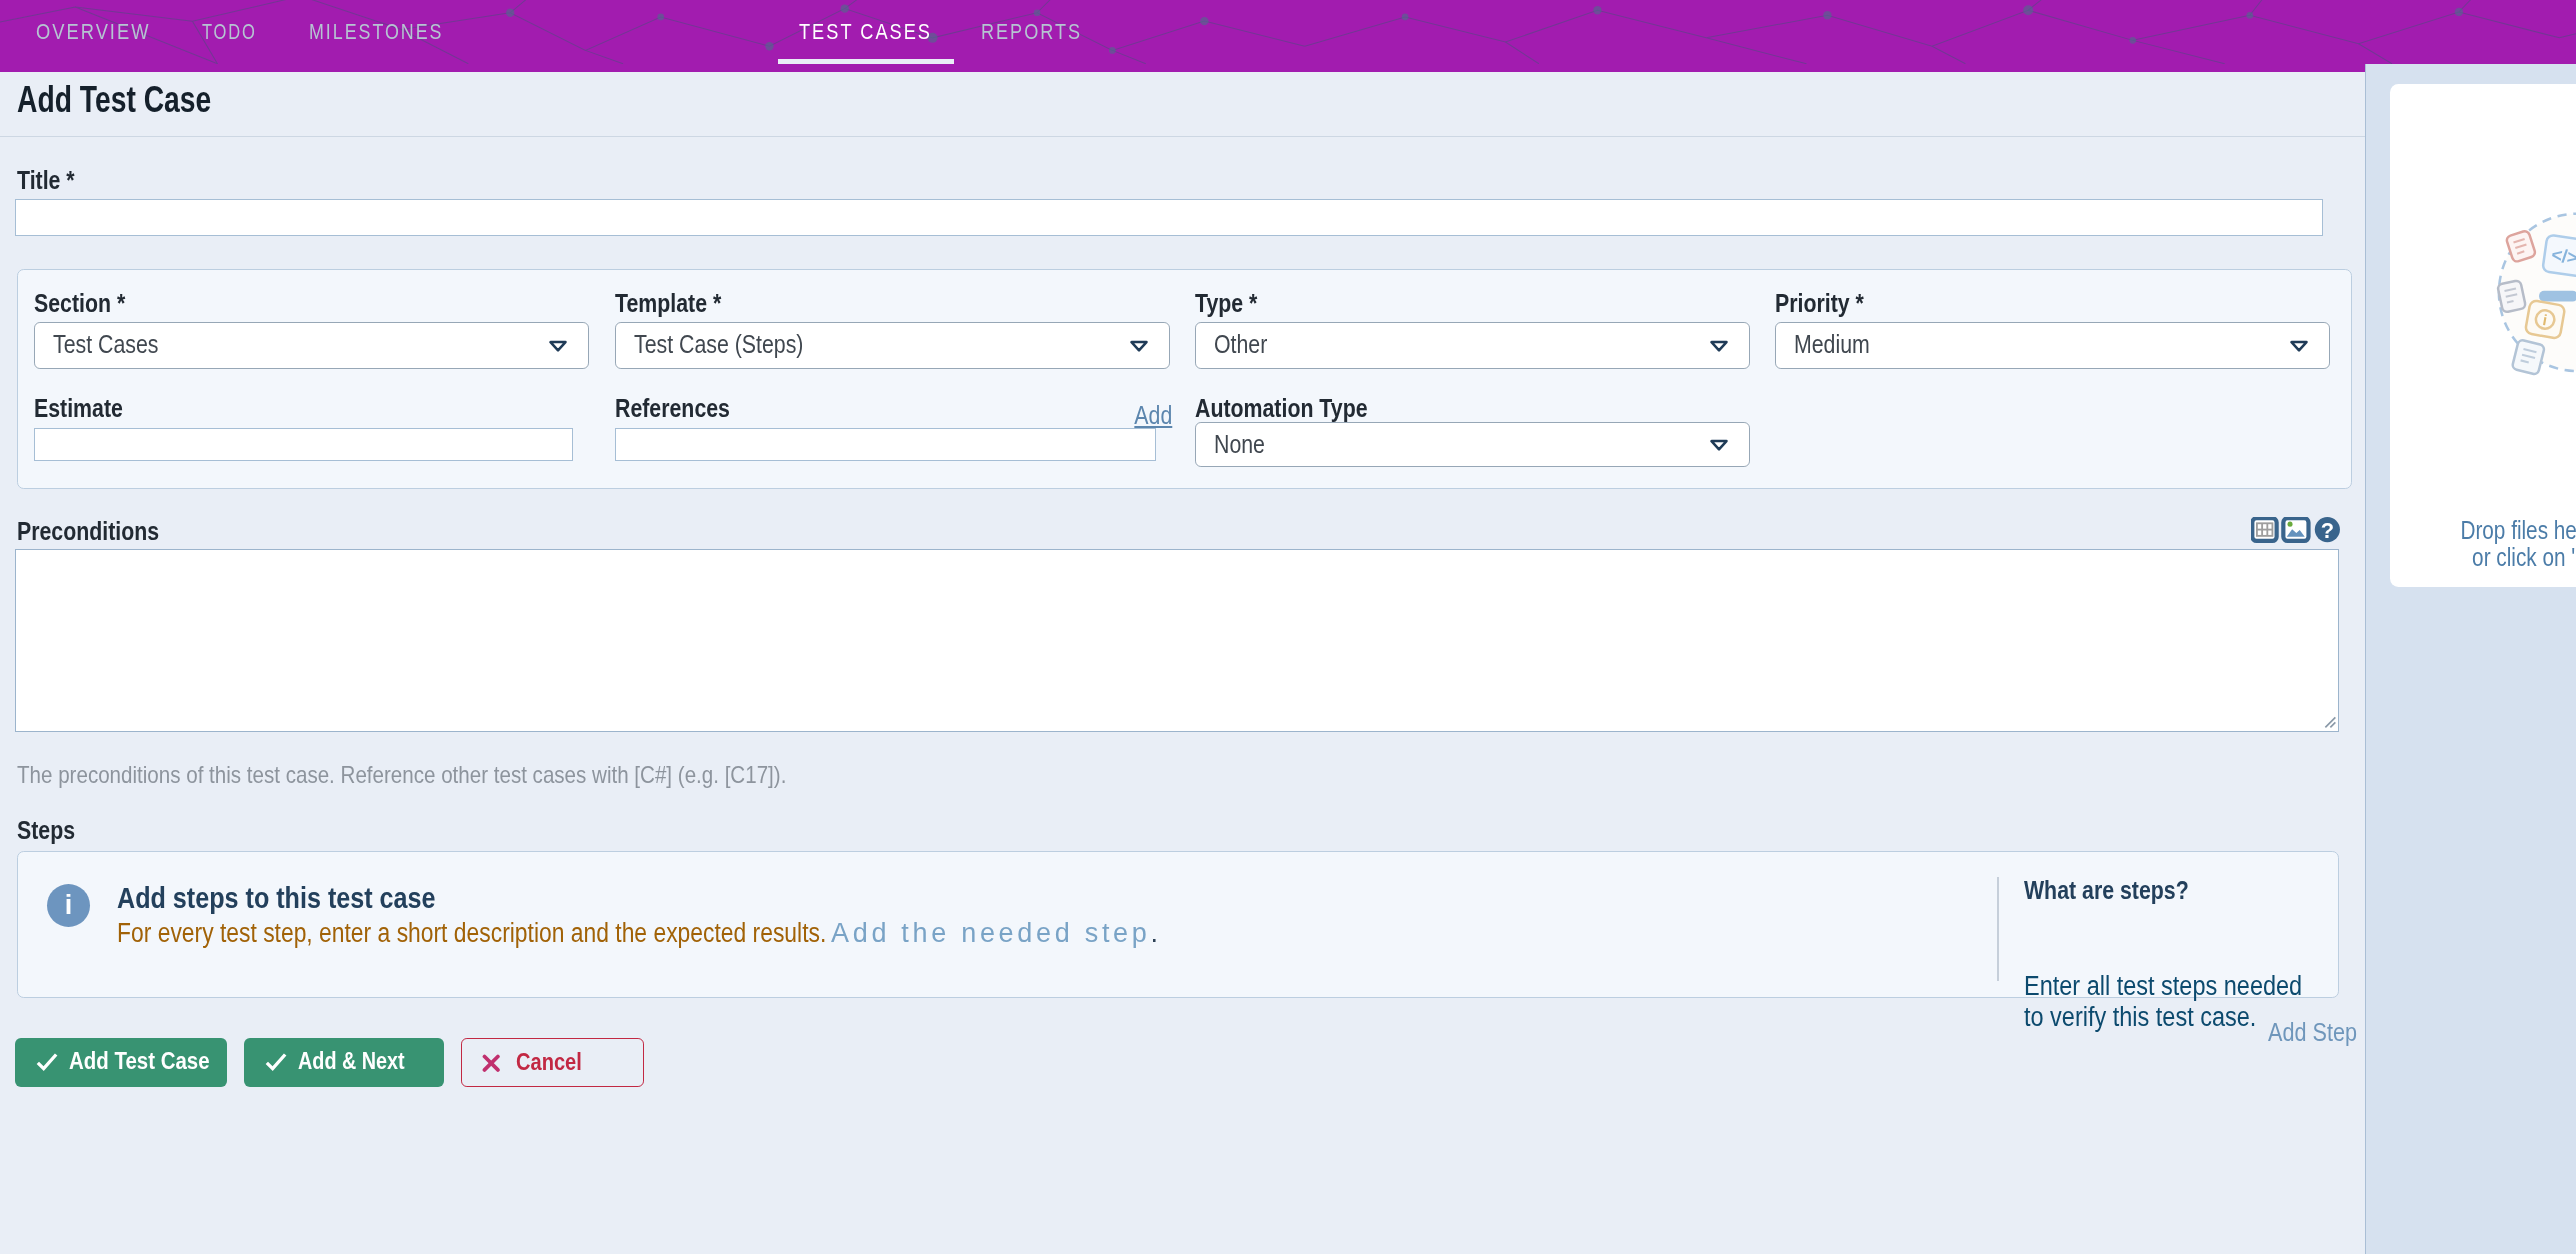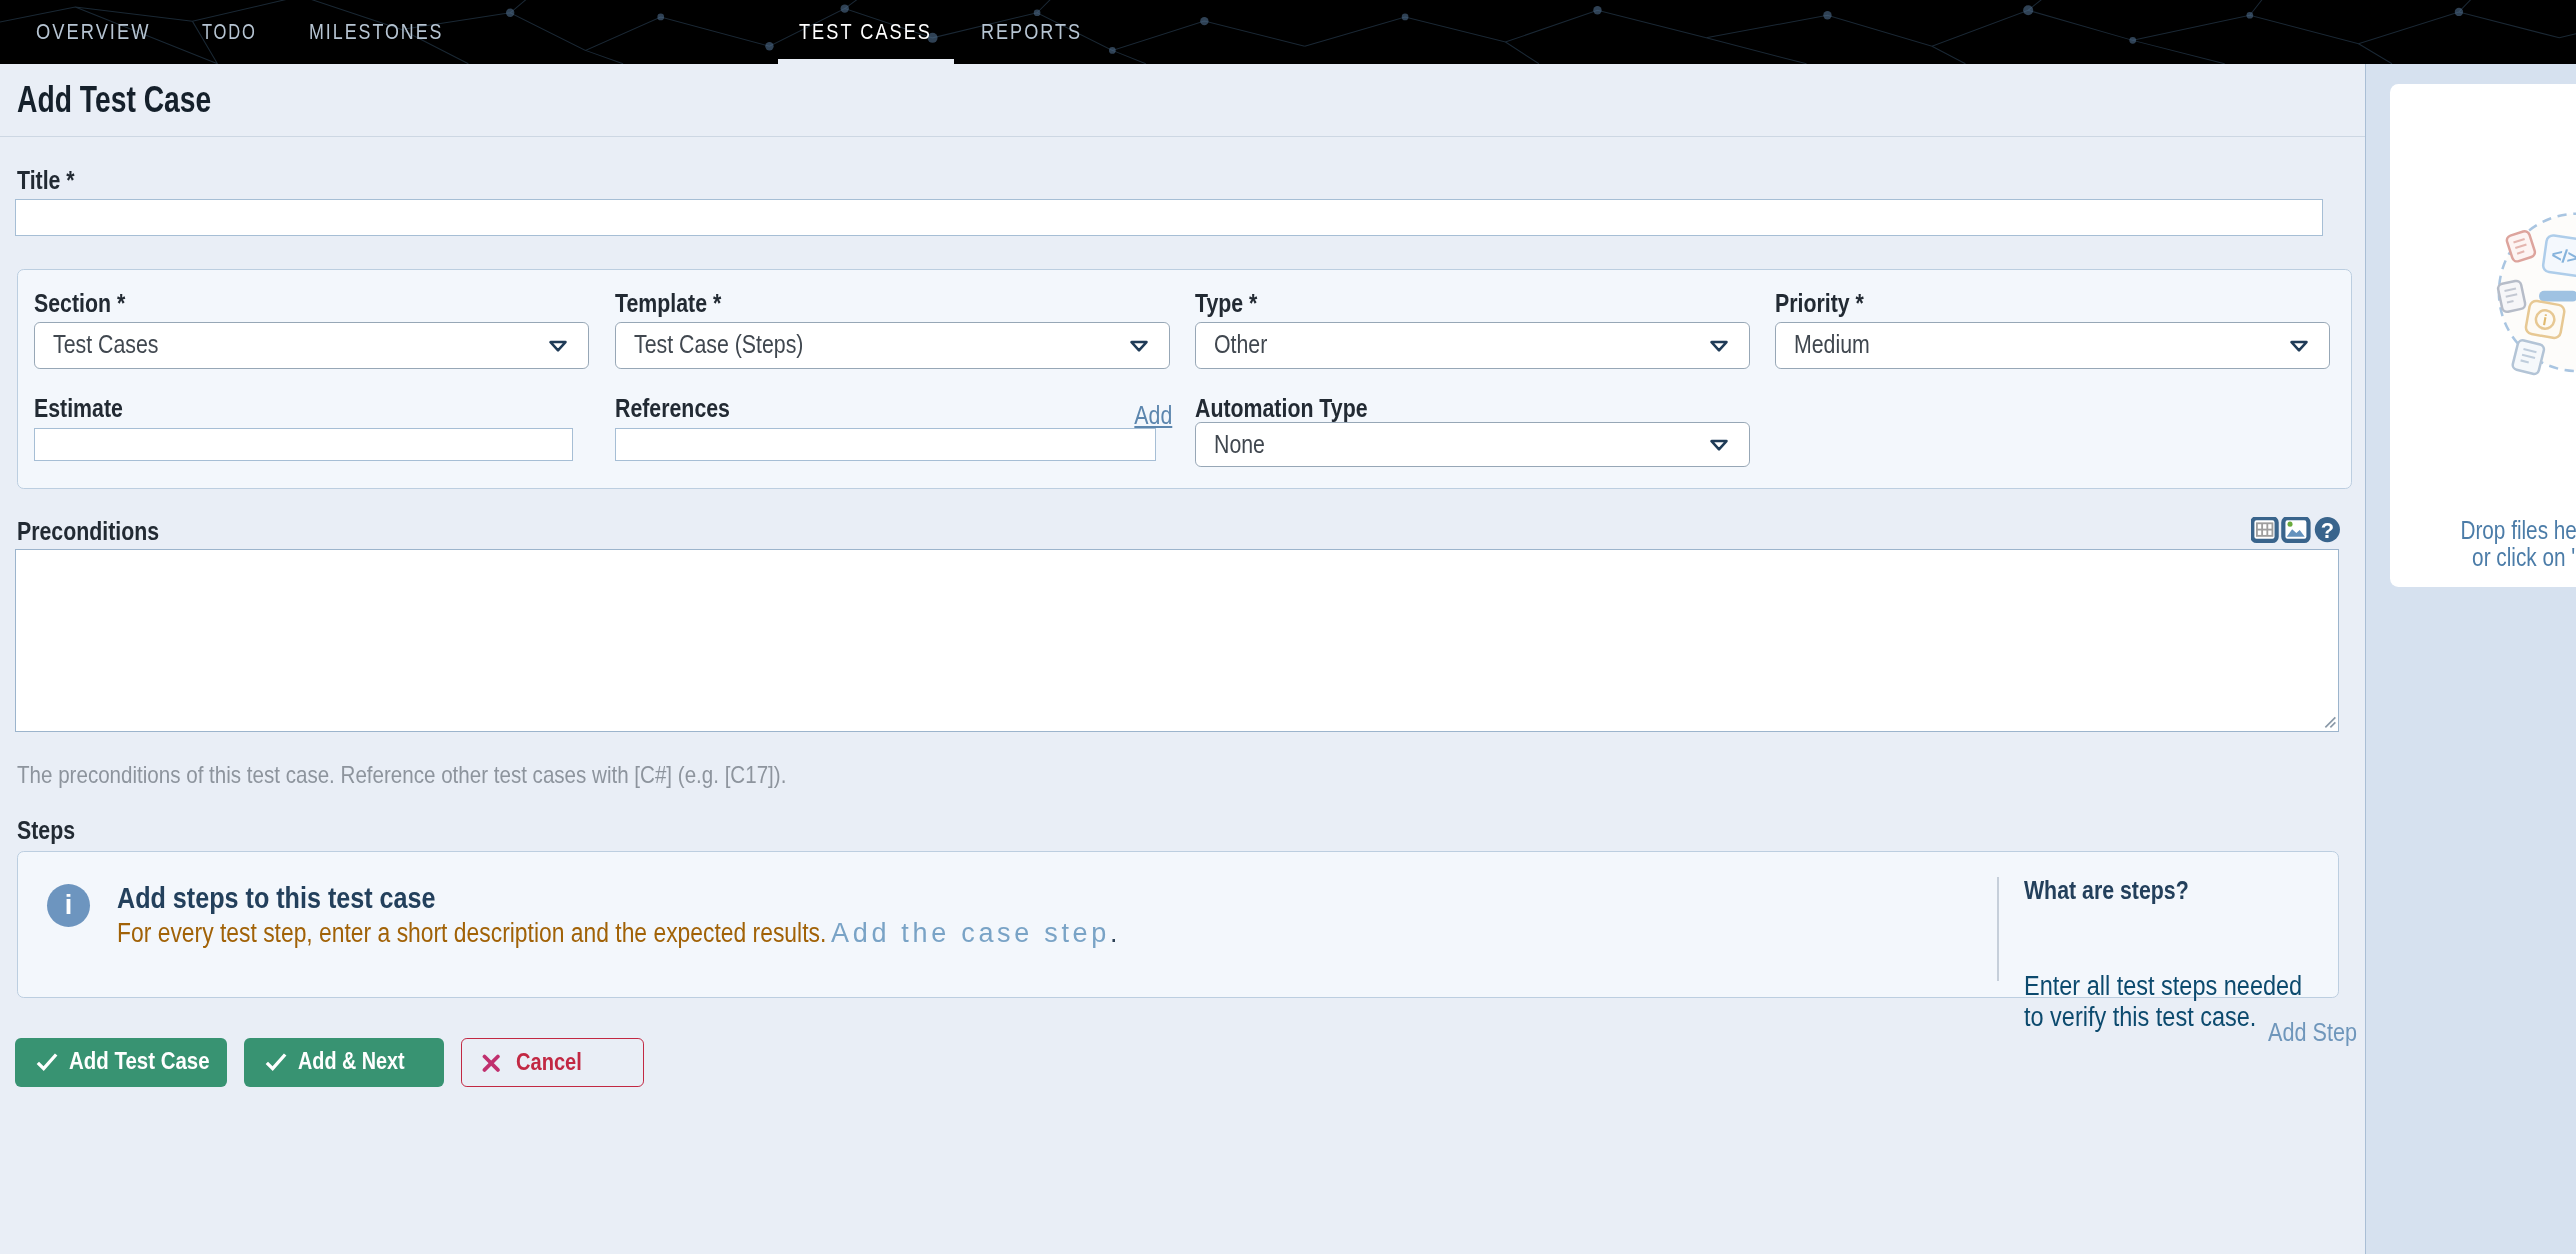--- a/index.html
+++ b/index.html
@@ -2,21 +2,21 @@
 <html style="font-size:13.4px"><head>
 <meta charset="utf-8">
 <style>
 * { margin:0; padding:0; box-sizing:border-box; }
 html,body { width:2576px; height:1255px; overflow:hidden; }
 body { font-family:"Liberation Sans", sans-serif; background:#e9eef6; position:relative; }
 .cx { display:inline-block; transform:scaleX(0.82); transform-origin:0 50%; white-space:pre; }
 .cxr { display:inline-block; transform:scaleX(0.82); transform-origin:100% 50%; white-space:pre; }
 
 
-#nav { position:absolute; left:0; top:0; width:2576px; height:64px; background:#000000; overflow:hidden; }
+#nav { position:absolute; left:0; top:0; width:2576px; height:72px; background:#a21caf; overflow:hidden; }
 #nav svg.mesh { position:absolute; left:0; top:0; }
 .navitem { position:absolute; top:0; height:64px; line-height:64px; font-size:22.6px; color:#b6c4d2; letter-spacing:0.8px; white-space:nowrap; }
 .nx { display:inline-block; transform-origin:0 50%; letter-spacing:2.5px; }
 .navitem.active { color:#ffffff; }
 #navunderline { position:absolute; left:778px; top:59px; width:176px; height:5px; background:#e9eef6; z-index:5; }
 
 
 #header { position:absolute; left:0; top:64px; width:2576px; height:73px; border-bottom:1.7px solid #cdd7e3; }
 #h1 { position:absolute; left:16.7px; top:79px; font-size:36px; font-weight:bold; color:#15202b; }
 
@@ -157,21 +157,21 @@
     </g>
 </svg>
 
 <div id="hint"><span class="cx" id="t_hint" style="transform:scaleX(0.857);">The preconditions of this test case. Reference other test cases with [C#] (e.g. [C17]).</span></div>
 
 <div class="label" style="left:16.7px; top:815px;"><span class="cx" id="t_steps">Steps</span></div>
 <div id="infobox"></div>
 <div style="position:absolute; left:47px; top:884px; width:43px; height:43px; border-radius:50%; background:#6d95bf; color:#fff; text-align:center; line-height:43px; font-size:27px; font-weight:bold; font-style:normal;">i</div>
 <div style="position:absolute; left:117px; top:881px; font-size:30px; font-weight:bold; color:#23405c;"><span class="cx" id="t_addsteps" style="transform:scaleX(0.838);">Add steps to this test case</span></div>
 <div style="position:absolute; left:117px; top:918px; font-size:27px; color:#a16207;"><span class="cx" id="t_forevery" style="transform:scaleX(0.847);">For every test step, enter a short description and the expected results.</span></div>
-<div style="position:absolute; left:831px; top:918px; font-size:27px; color:#79a3c6;"><span style="display:inline-block; letter-spacing:3.7px; white-space:pre;" id="t_firststep">Add the case step</span><span style="color:#2c4155;">.</span></div>
+<div style="position:absolute; left:831px; top:918px; font-size:27px; color:#79a3c6;"><span style="display:inline-block; letter-spacing:3.7px; white-space:pre;" id="t_firststep">Add the needed step</span><span style="color:#2c4155;">.</span></div>
 <div style="position:absolute; left:1997px; top:877px; width:1.7px; height:104px; background:#c6cfda;"></div>
 <div style="position:absolute; left:2024px; top:875px; font-size:26px; font-weight:bold; color:#23405c;"><span class="cx" id="t_whatare" style="transform:scaleX(0.82);">What are steps?</span></div>
 <div style="position:absolute; left:2024px; top:971px; font-size:27px; color:#0c4a6e; line-height:31px;"><span class="cx" id="t_enterall" style="transform:scaleX(0.87);">Enter all test steps needed</span><br><span class="cx" id="t_toverify" style="transform:scaleX(0.87);">to verify this test case.</span></div>
 
 <div style="position:absolute; left:2250px; top:1017px; width:89px; font-size:26px; color:#6f96bb; text-align:right;"><span class="cxr" id="t_addstep" style="transform:scaleX(0.831);">Add Step</span></div>
 
 <div class="btn green" style="left:15px; width:212px;">
   <svg style="position:absolute; left:21px; top:14.2px;" width="22" height="20" viewBox="0 0 26 24">
       <path d="M2 13 L9 20 L24 3" fill="none" stroke="#fff" stroke-width="4"></path>
     </svg>

